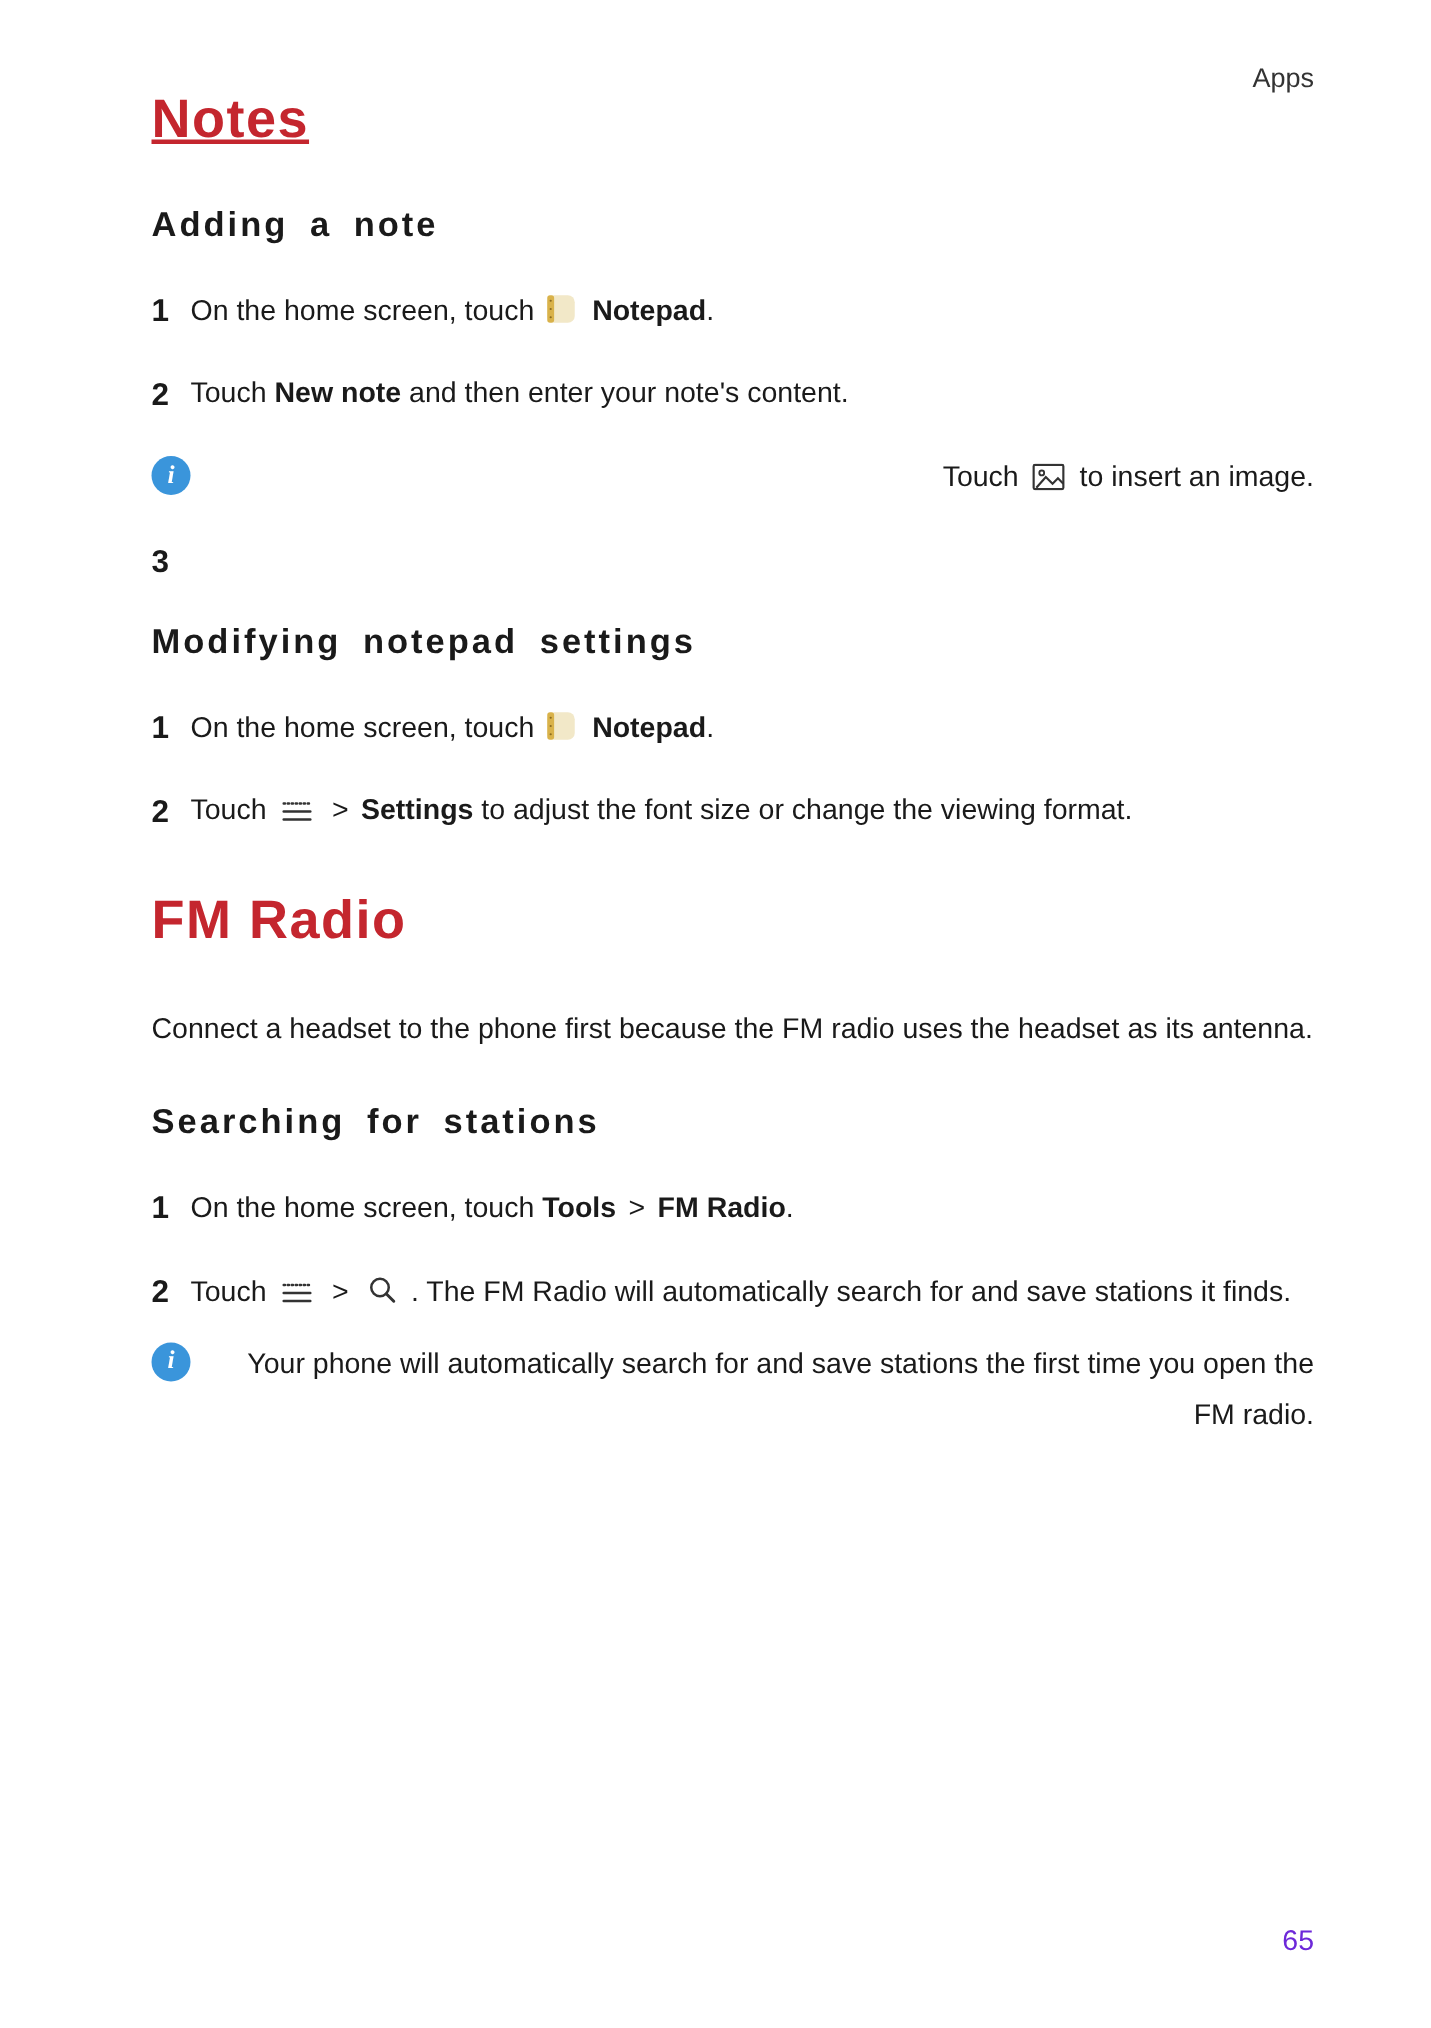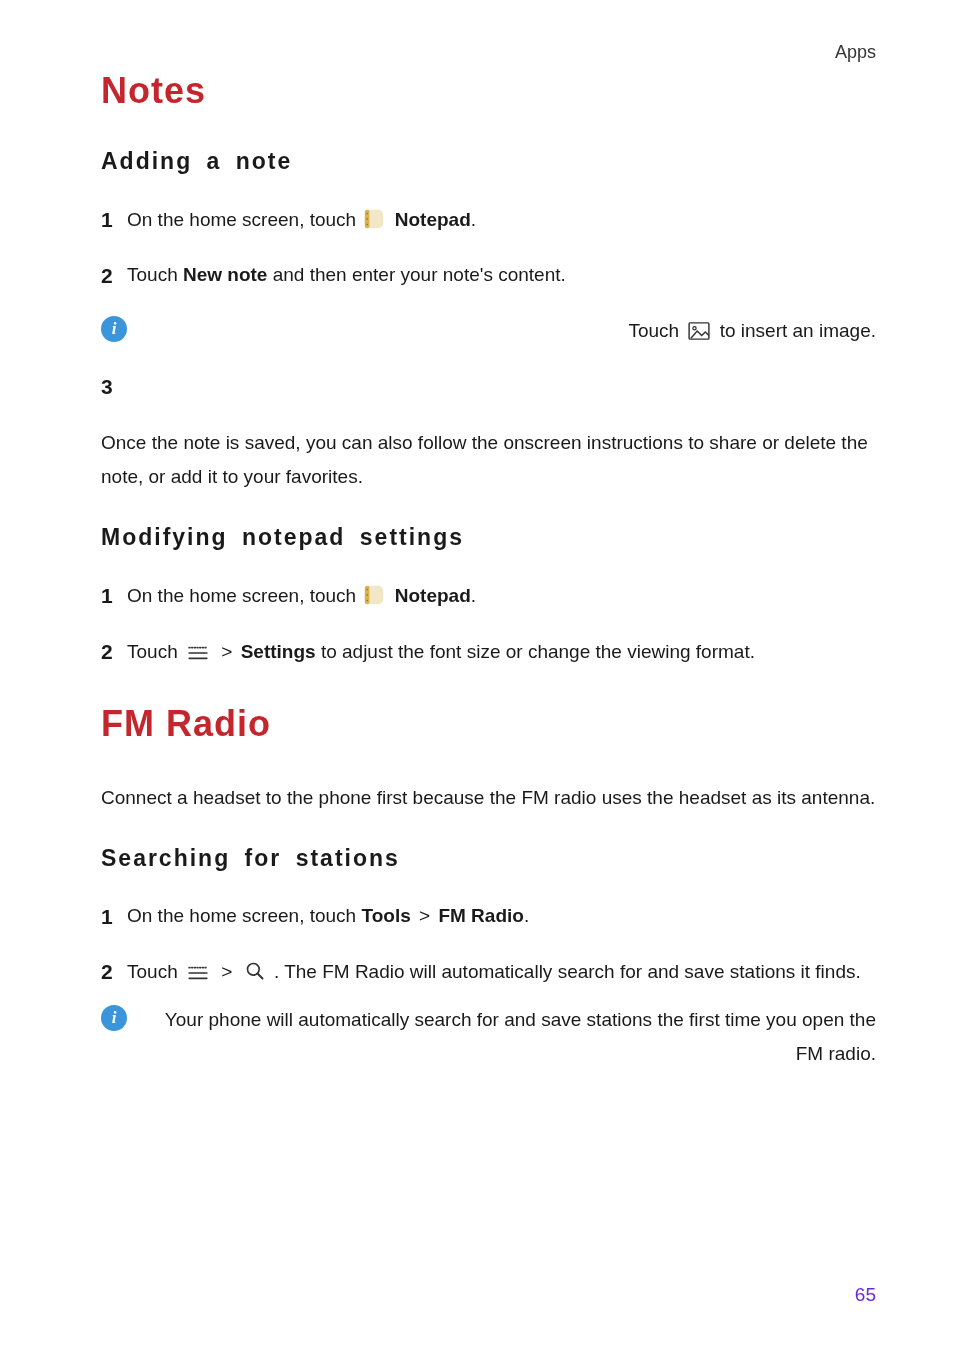--- a/index.html
+++ b/index.html
@@ -1,20 +1,20 @@
 <!DOCTYPE html>
 <html><head>
 <meta charset="utf-8">
 <style>
   * { margin: 0; padding: 0; box-sizing: border-box; }
   html, body { width: 954px; height: 1352px; background: #fff; font-family: "Helvetica Neue", Arial, sans-serif; color: #1a1a1a; }
   .page { position: relative; width: 954px; height: 1352px; padding: 38px 78px 40px 101px; }
   .running-header { position: absolute; top: 42px; right: 78px; font-size: 18px; color: #333; }
   .h1 { color: #c4262e; font-size: 36px; font-weight: 700; letter-spacing: 1px; margin-top: 20px; margin-bottom: 36px; }
-  .h1.first { margin-top: 32px; }
+  .h1.first { margin-top: 20px; text-decoration: underline; }
   .h2 { font-size: 23px; font-weight: 700; letter-spacing: 2px; word-spacing: 6px; margin-top: 20px; margin-bottom: 28px; }
   .step-row { display: flex; align-items: center; margin-bottom: 22px; line-height: 1.6; font-size: 19px; }
   .step-num { font-weight: 700; font-size: 21px; width: 26px; flex-shrink: 0; }
   .step-body { flex: 1; }
   .bold { font-weight: 700; }
   .info-row { display: flex; align-items: flex-start; margin-bottom: 22px; line-height: 1.8; font-size: 19px; }
   .info-icon { width: 26px; height: 26px; border-radius: 50%; background: #3a95db; color: #fff; font-weight: 700; font-style: italic; font-family: Georgia, serif; font-size: 17px; display: flex; align-items: center; justify-content: center; flex-shrink: 0; margin-right: 8px; margin-top: 2px; }
   .info-body { flex: 1; padding-left: 0px; text-align: right; }
   .para { font-size: 19px; line-height: 1.8; margin-bottom: 30px; }
   .page-num { position: absolute; bottom: 46px; right: 78px; font-size: 19px; color: #6d28d9; }
@@ -70,21 +70,20 @@
         </svg>
       </span>
       <span> to insert an image.</span>
     </div>
   </div>
 
   <div class="step-row">
     <div class="step-num">3</div>
   </div>
 
-  <div class="para">Once the note is saved, you can also follow the onscreen instructions to share or delete the note, or add it to your favorites.</div>
 
   <div class="h2">Modifying notepad settings</div>
 
   <div class="step-row">
     <div class="step-num">1</div>
     <div class="step-body">
       <span>On the home screen, touch </span>
       <span class="notepad-icon">
         <svg viewBox="0 0 24 24" width="22" height="22">
           <rect x="2" y="2" width="20" height="20" rx="5" fill="#f2e8c8"></rect>

